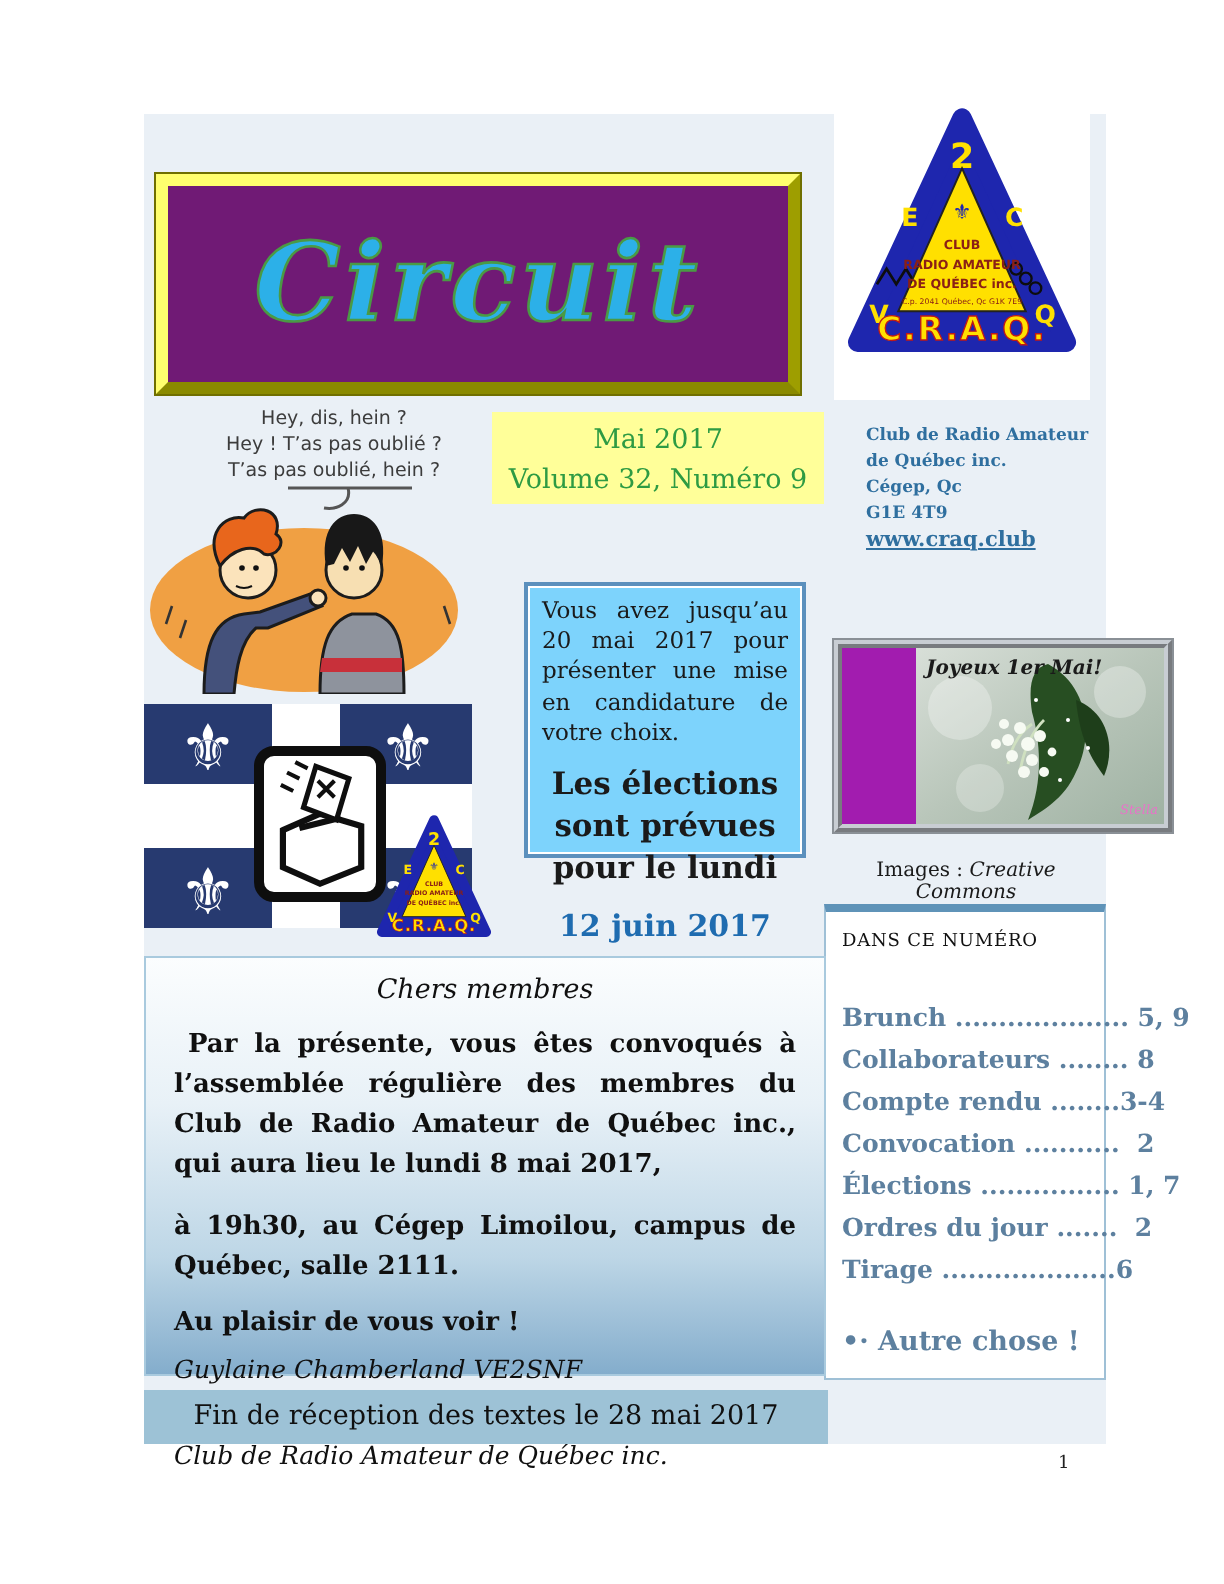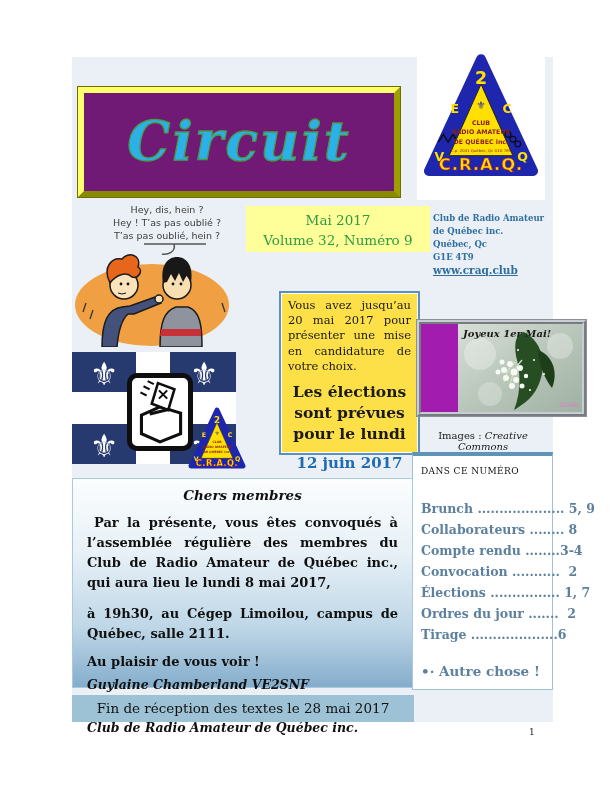--- a/index.html
+++ b/index.html
@@ -21,25 +21,25 @@
            font-size:8.5px;font-weight:bold;line-height:13px;}
   .contact a{color:#2f6f9f;font-size:10.5px;text-decoration:underline;}
 
   
   .speech{position:absolute;left:87px;top:203px;width:160px;text-align:center;
           font-family:"DejaVu Sans",sans-serif;font-size:9.5px;line-height:13px;color:#3c3c3c;}
   .speech-tail{position:absolute;left:140px;top:242px;}
   .cartoon{position:absolute;left:72px;top:247px;}
 
   
-  .issue-box{position:absolute;left:246px;top:206px;width:184px;height:46px;background:#ffff99;
+  .issue-box{position:absolute;left:246px;top:206px;width:166px;height:46px;background:#ffff99;
              text-align:center;color:#2e9b43;font-size:13.5px;line-height:20px;padding-top:4px;box-sizing:border-box;}
 
   
-  .notice-box{position:absolute;left:279px;top:291px;width:141px;height:164px;background:#fde047;
+  .notice-box{position:absolute;left:262px;top:291px;width:141px;height:138px;background:#7dd3fc;
               border:2px solid #5b90bd;box-shadow:inset 0 0 0 1px #ffffff;box-sizing:border-box;
               padding:5px 7px;}
   .notice-body{font-size:11.5px;line-height:1.32;text-align:justify;color:#1a1a1a;}
   .notice-headline{margin-top:8px;font-size:15.5px;font-weight:bold;text-align:center;line-height:1.35;color:#1a1a1a;}
   .notice-date{margin-top:9px;font-size:15px;font-weight:bold;text-align:center;color:#1f6cb0;}
 
   
   .photo-frame{position:absolute;left:417px;top:320px;border:4px ridge #c8cdd3;outline:1px solid #8a9096;
                line-height:0;background:#a21caf;padding-left:37px;}
   .photo-caption{position:absolute;left:413px;top:430px;width:140px;text-align:center;font-size:10px;color:#1a1a1a;}
@@ -55,21 +55,21 @@
   
   .flag-wrap{position:absolute;left:72px;top:352px;width:164px;height:112px;}
   .ballot{position:absolute;left:55px;top:21px;width:56px;height:68px;background:#ffffff;
           border:5px solid #0e0e0e;border-radius:10px;}
   .mini-logo{position:absolute;left:116px;top:54px;}
 
   
   .letter-box{position:absolute;left:72px;top:478px;width:341px;height:210px;box-sizing:border-box;
               border:1px solid #a9cade;padding:8px 14px;
               background:linear-gradient(to bottom,#fbfdfe 0%,#e8f1f7 35%,#bdd6e6 72%,#84adcc 100%);}
-  .script{font-style:italic;font-weight:bold;}
+  .script{font-style:italic;font-weight:normal;}
   .salutation{text-align:center;font-size:13.5px;color:#101010;}
   .letter-p{margin-top:10px;font-size:13px;font-weight:bold;line-height:1.55;text-align:justify;color:#101010;}
   .letter-p.indent{text-indent:7px;}
   .letter-close{margin-top:10px;font-size:13px;font-weight:bold;color:#101010;}
   .sig{margin-top:9px;font-size:12.5px;color:#101010;line-height:1.1;}
   .sig + .sig{margin-top:8px;}
 
   
   .footer-bar{position:absolute;left:72px;top:695px;width:342px;height:27px;background:#9dc2d6;
               text-align:center;font-size:13.5px;line-height:27px;color:#101010;}
@@ -104,21 +104,21 @@
       <text x="60" y="74" text-anchor="middle" font-family="DejaVu Sans, sans-serif" font-size="6.5" font-weight="bold" fill="#8b2015">CLUB</text>
       <text x="60" y="84" text-anchor="middle" font-family="DejaVu Sans, sans-serif" font-size="6.5" font-weight="bold" fill="#8b2015">RADIO AMATEUR</text>
       <text x="60" y="94" text-anchor="middle" font-family="DejaVu Sans, sans-serif" font-size="6.5" font-weight="bold" fill="#8b2015">DE QUÉBEC inc.</text>
       <text x="60" y="102" text-anchor="middle" font-family="DejaVu Sans, sans-serif" font-size="4" fill="#8b2015">C.p. 2041 Québec, Qc G1K 7E9</text>
       <text x="60" y="121" text-anchor="middle" font-family="DejaVu Sans, sans-serif" font-size="17" font-weight="bold" fill="#ffe000" stroke="#c01818" stroke-width="0.7" letter-spacing="1">C.R.A.Q.</text>
     </svg>
   </div>
 
   <div class="contact">
     <div>Club de Radio Amateur de Québec inc.</div>
-    <div>Québec, Qc</div>
+    <div>Cégep, Qc</div>
     <div>G1E 4T9</div>
     <div><a href="#">www.craq.club</a></div>
   </div>
 
   <div class="speech">
     <div>Hey, dis, hein ?</div>
     <div>Hey ! T’as pas oublié ?</div>
     <div>T’as pas oublié, hein ?</div>
   </div>
   <svg class="speech-tail" width="70" height="15">

